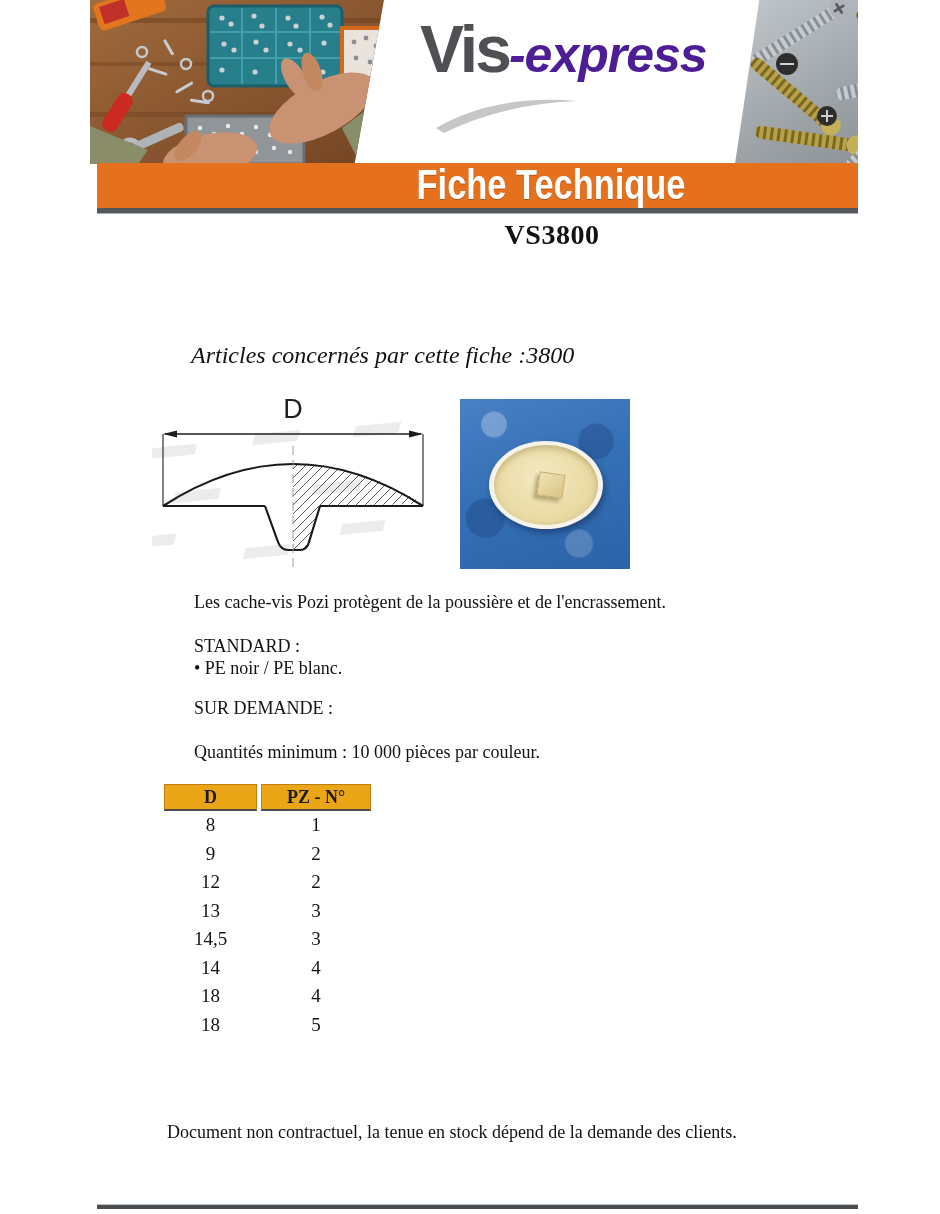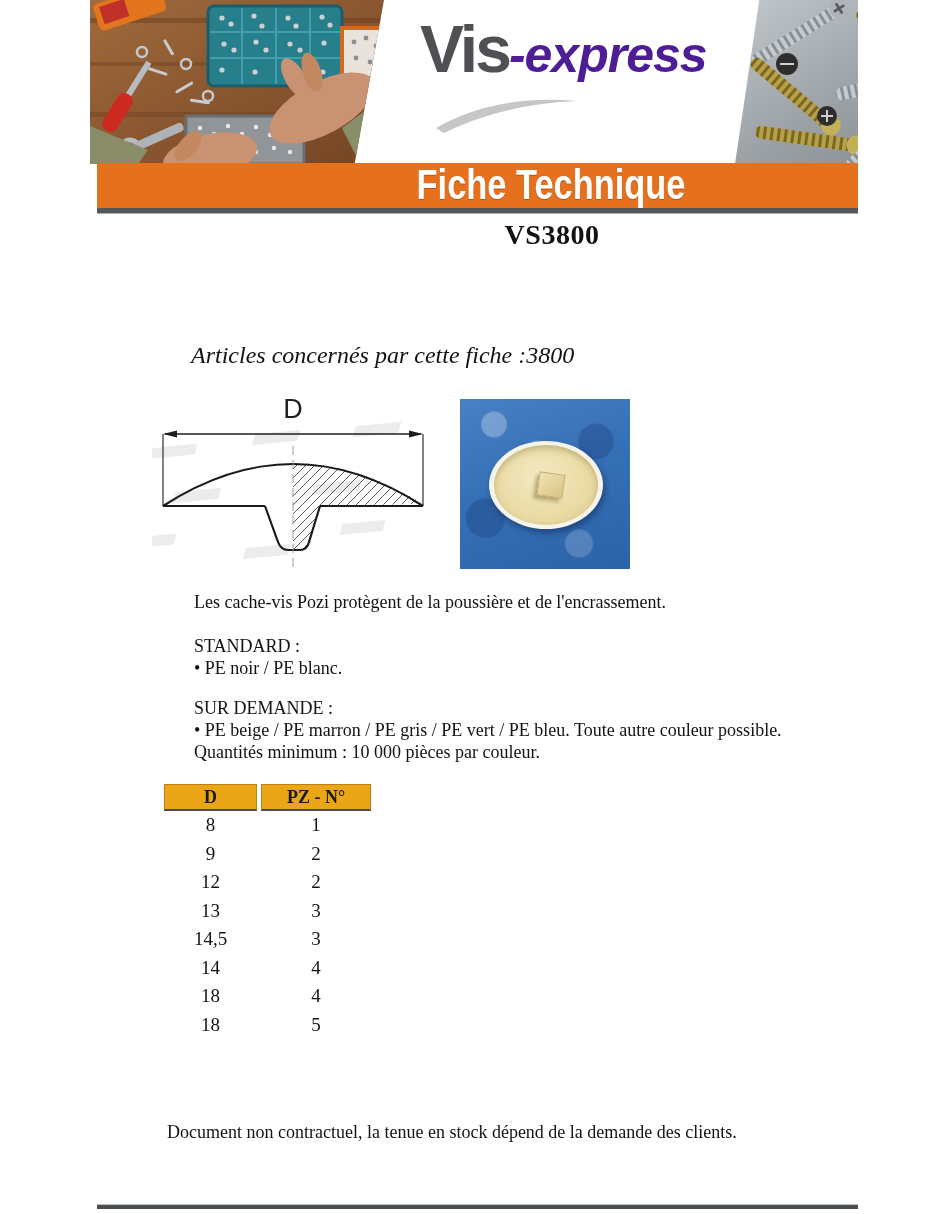--- a/index.html
+++ b/index.html
@@ -321,21 +321,20 @@
       <div class="cap-face">
         <div class="cap-knob"></div>
       </div>
     </div>
   </div>
 
   <div class="abs bodyline t-intro">Les cache-vis Pozi protègent de la poussière et de l'encrassement.</div>
   <div class="abs bodyline t-std-h">STANDARD :</div>
   <div class="abs bodyline t-std-i">• PE noir / PE blanc.</div>
   <div class="abs bodyline t-dem-h">SUR DEMANDE :</div>
-  <div class="abs bodyline t-dem-i">• PE beige / PE marron / PE gris / PE vert / PE bleu. Toute autre couleur possible.</div>
   <div class="abs bodyline t-qty">Quantités minimum : 10 000 pièces par couleur.</div>
 
   <div class="abs spec-table">
     <div class="spec-head">
       <div class="spec-hcell">D</div>
       <div class="spec-hcell">PZ - N°</div>
     </div>
     <div>
         <div class="spec-row">
           <div class="spec-cell">8</div>

